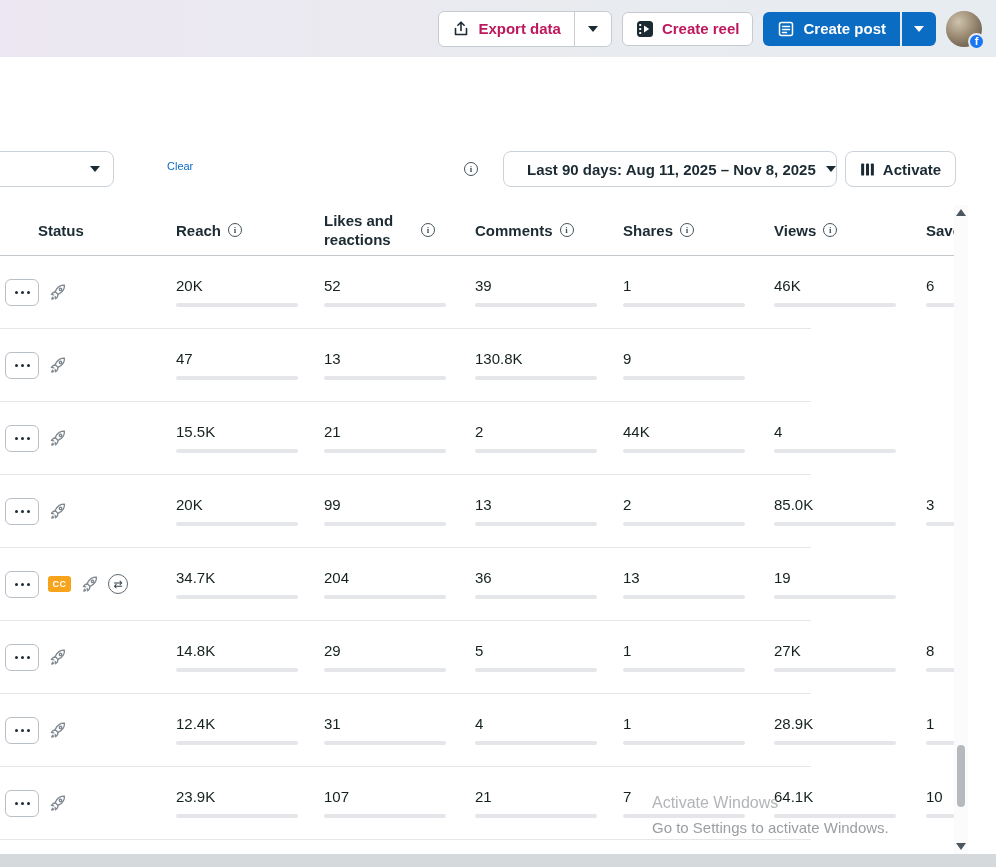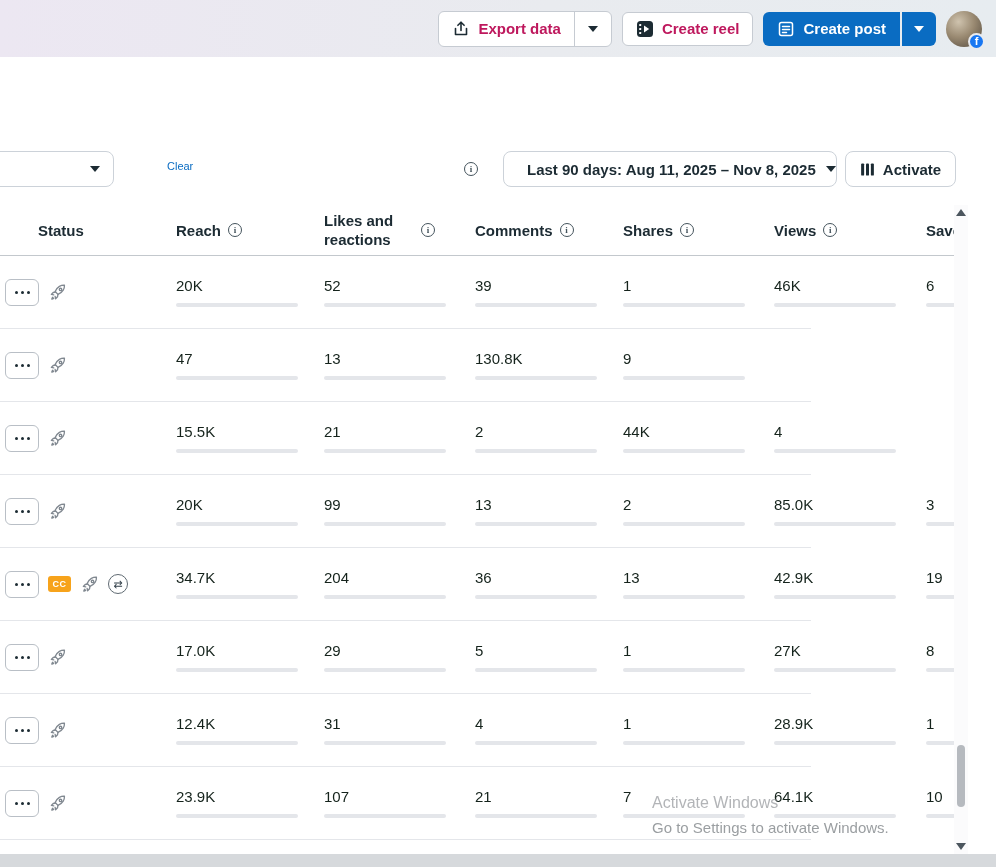--- a/index.html
+++ b/index.html
@@ -386,24 +386,20 @@
     </div>
     <div class="metric">
       <span class="val">36</span>
       <span class="bar-track"><span class="bar-fill" style="width: 76.6%;"></span></span>
     </div>
     <div class="metric">
       <span class="val">13</span>
       <span class="bar-track"><span class="bar-fill" style="width: 100%;"></span></span>
     </div>
     <div class="metric">
-      <span class="val">42.9K</span>
-      <span class="bar-track"><span class="bar-fill" style="width: 32.8%;"></span></span>
-    </div>
-    <div class="metric">
       <span class="val">19</span>
       <span class="bar-track"><span class="bar-fill" style="width: 100%;"></span></span>
     </div>
   </div>
     <div class="trow">
     <div class="cell-left">
       <button class="dots-btn">
         <span class="dot"></span>
         <span class="dot"></span>
         <span class="dot"></span>
@@ -414,21 +410,21 @@
           <path d="M8 9.5 10.5 12c2.3-1 4.3-2.5 5.5-4.5 1-1.7 1.4-3.6 1.3-5.3-1.7-.1-3.6.3-5.3 1.3-2 1.2-3.5 3.2-4.5 5.5z"></path>
           <circle cx="13.2" cy="6.8" r="1.3"></circle>
           <path d="M8 9.5 5.5 10l-2 2 2.5.5"></path>
           <path d="M10.5 12l-.5 2.5-2 2-.5-2.5"></path>
           <path d="M5 15c-.8.8-1 2-1 2s1.2-.2 2-1"></path>
         </svg>
       </button>
 
     </div>
     <div class="metric">
-      <span class="val">17.0K</span>
+      <span class="val">14.8K</span>
       <span class="bar-track"><span class="bar-fill" style="width: 15.1%;"></span></span>
     </div>
     <div class="metric">
       <span class="val">29</span>
       <span class="bar-track"><span class="bar-fill" style="width: 14.2%;"></span></span>
     </div>
     <div class="metric">
       <span class="val">5</span>
       <span class="bar-track"><span class="bar-fill" style="width: 10.6%;"></span></span>
     </div>

